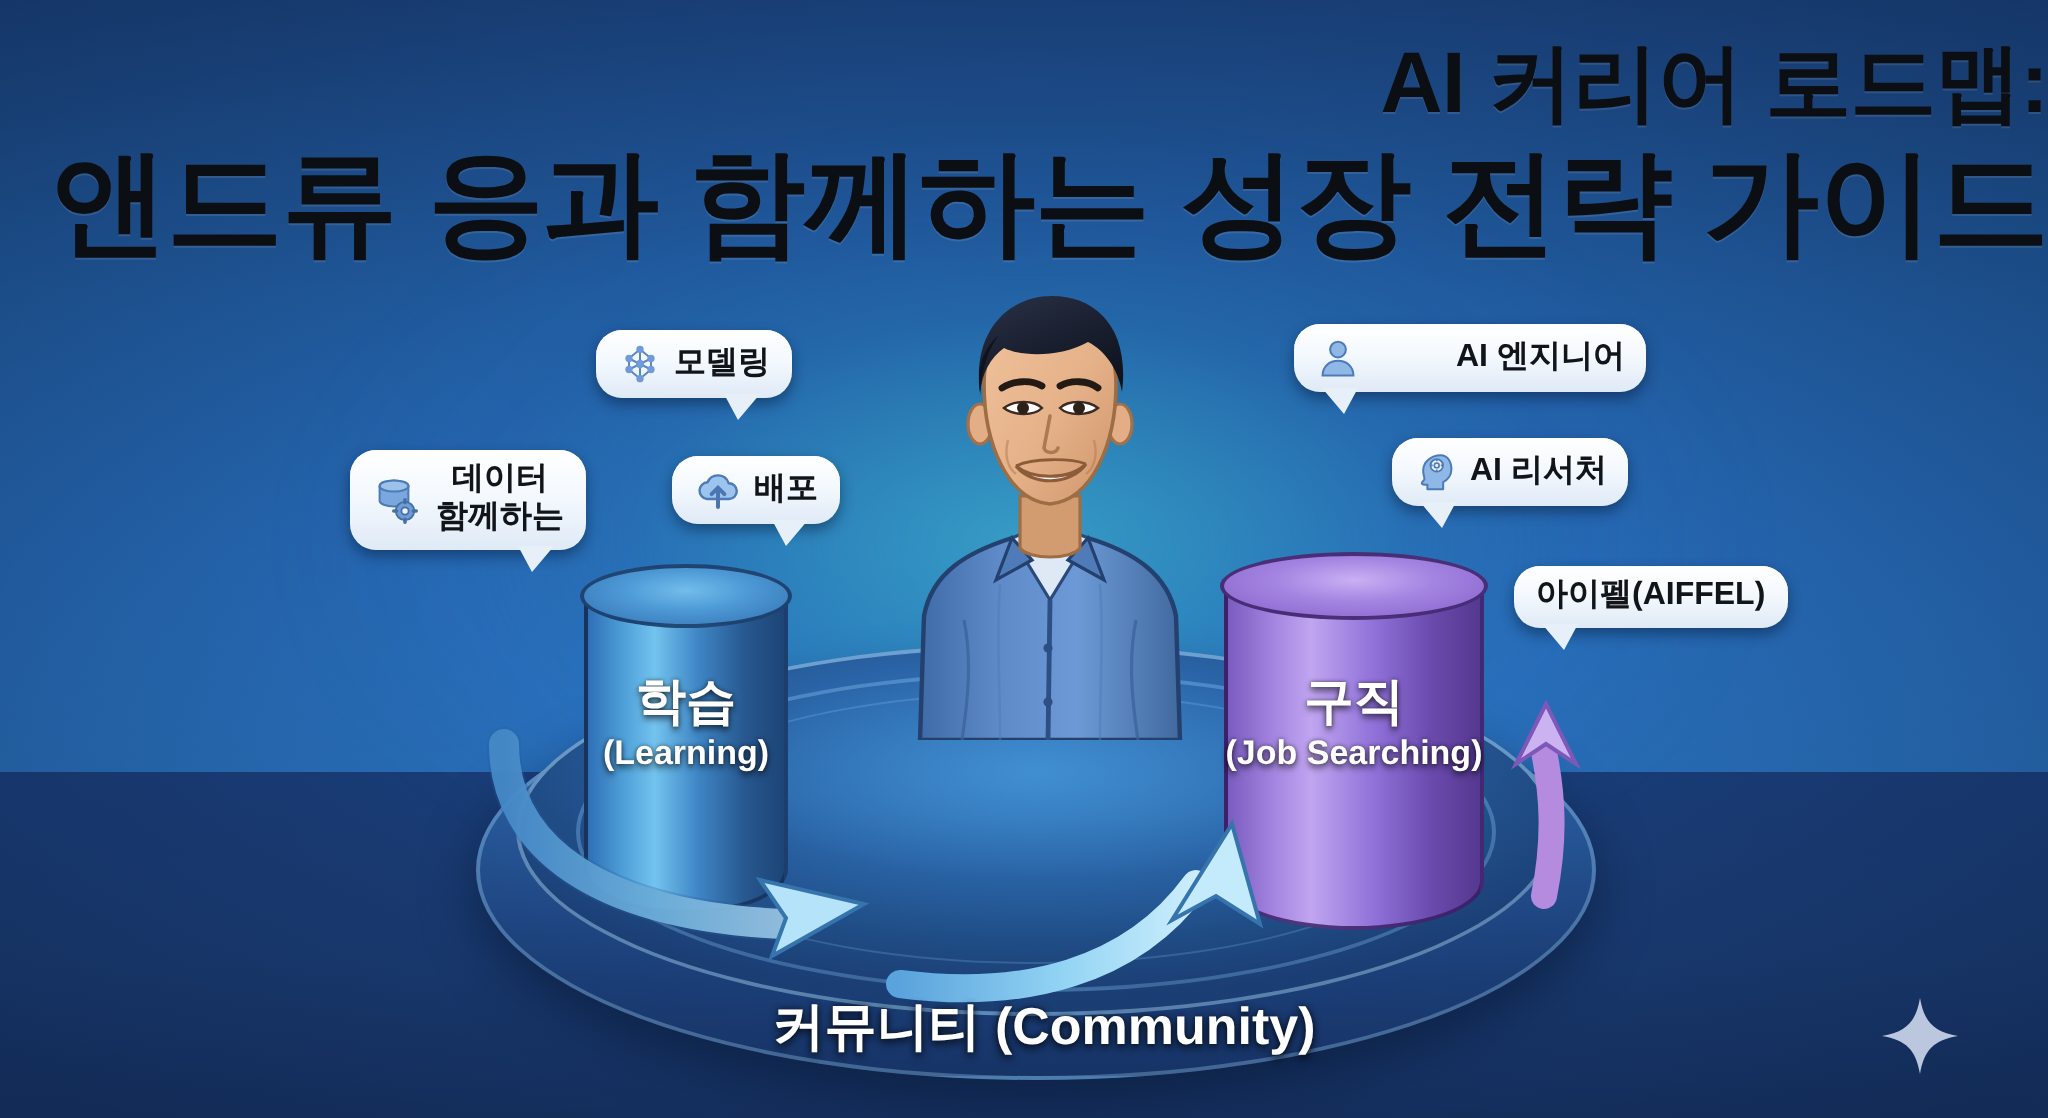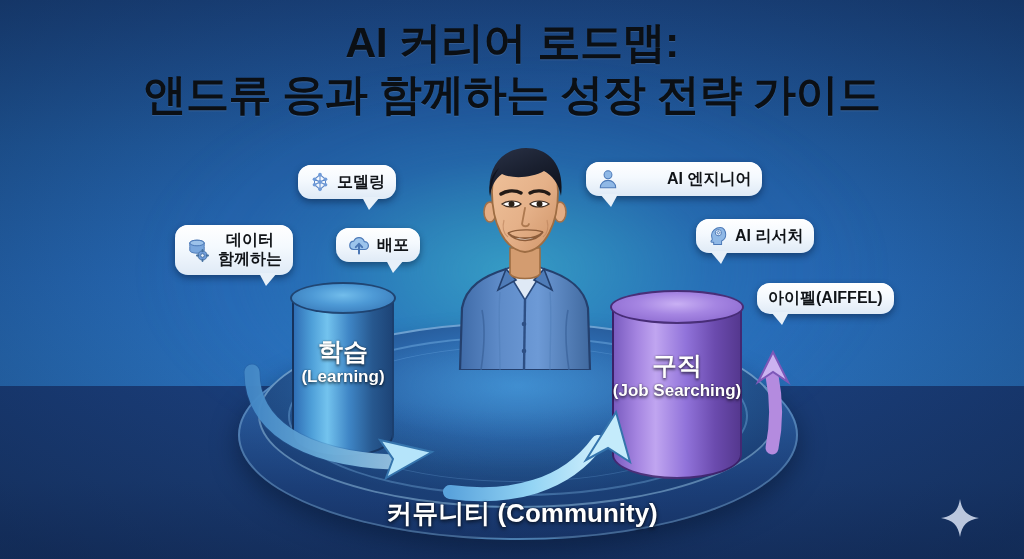--- a/index.html
+++ b/index.html
@@ -35,27 +35,27 @@
         rgba(70,205,215,0.52) 0%,
         rgba(58,180,205,0.38) 28%,
         rgba(46,140,195,0.20) 52%,
         rgba(36,105,180,0.06) 74%,
         rgba(30,90,165,0) 100%);
     filter:blur(2px);
   }
 
   
   .title{
-    position:absolute; left:0; top:18px; width:1024px; text-align:center;
+    position:absolute; left:0; top:18px; width:1024px; text-align:right;
     color:#0b0f14; z-index:30;
     font-weight:700; letter-spacing:-0.5px; line-height:1.12;
     text-shadow:0 1px 0 rgba(255,255,255,0.10);
   }
   .title .l1{ display:block; font-size:43px; }
-  .title .l2{ display:block; font-size:43px; margin-top:4px; }
+  .title .l2{ display:block; font-size:58px; margin-top:4px; }
 
   
   .disc-outer{
     position:absolute; left:238px; top:330px; width:560px; height:210px;
     border-radius:50%;
     background:linear-gradient(180deg,#2f6fb4 0%, #2b5fa4 35%, #1f4685 75%, #1b3b74 100%);
     box-shadow:0 10px 26px rgba(6,20,46,.55);
     border:2px solid rgba(150,205,245,.45);
   }
   .disc-top{
@@ -111,21 +111,21 @@
   #cyl-project .body{
     background:linear-gradient(90deg,#2c68ae 0%, #4a99d3 18%, #6fbdea 33%, #3d82c2 57%, #27568c 80%, #1c4274 100%);
   }
   #cyl-project .cap{
     top:-16px; height:34px;
     background:radial-gradient(ellipse 60% 70% at 50% 40%, #7ec6ef 0%, #55a2da 50%, #3c80bd 100%);
   }
   #cyl-project .label{ top:35px; }
 
   
-  #cyl-job{ left:612px; top:306px; width:130px; height:173px;padding-left:43px; }
+  #cyl-job{ left:612px; top:292px; width:130px; height:173px;padding-left:43px; }
   #cyl-job .body{
     background:linear-gradient(90deg,#7a5cc0 0%, #a484e0 18%, #c0a5f0 33%, #9173da 57%, #6b4bae 80%, #55388f 100%);
     border-color:rgba(52,28,95,.8);
   }
   #cyl-job .cap{
     top:-16px; height:34px;
     background:radial-gradient(ellipse 60% 70% at 50% 40%, #c9b0f4 0%, #a585e2 50%, #8d6bd0 100%);
     border-color:rgba(52,28,95,.8);
   }
   #cyl-job .label{ top:45px; }
@@ -161,21 +161,21 @@
   .bubble .bicon{ flex:0 0 auto; display:block; }
   .bubble .tail{
     position:absolute; width:0; height:0;
   }
   .tail.bl{ left:14px; bottom:-11px; border-left:11px solid transparent; border-right:7px solid transparent; border-top:13px solid #e7f0f9; }
   .tail.br{ right:16px; bottom:-11px; border-left:7px solid transparent; border-right:11px solid transparent; border-top:13px solid #e7f0f9; }
 
   #b-modeling{ left:298px; top:165px; }
   #b-dataeng{ left:175px; top:225px; }
   #b-deploy{  left:336px; top:228px; }
-  #b-engineer{ left:586px; top:162px;gap:48px; }
+  #b-engineer{ left:647px; top:162px;gap:48px; }
   #b-research{ left:696px; top:219px; }
   #b-aiffel{  left:757px; top:283px; }
 
   
   .sparkle{ position:absolute; left:938px; top:496px; width:44px; height:44px; z-index:22; }
 </style>
 </head>
 <body>
 
 <div id="stage">

